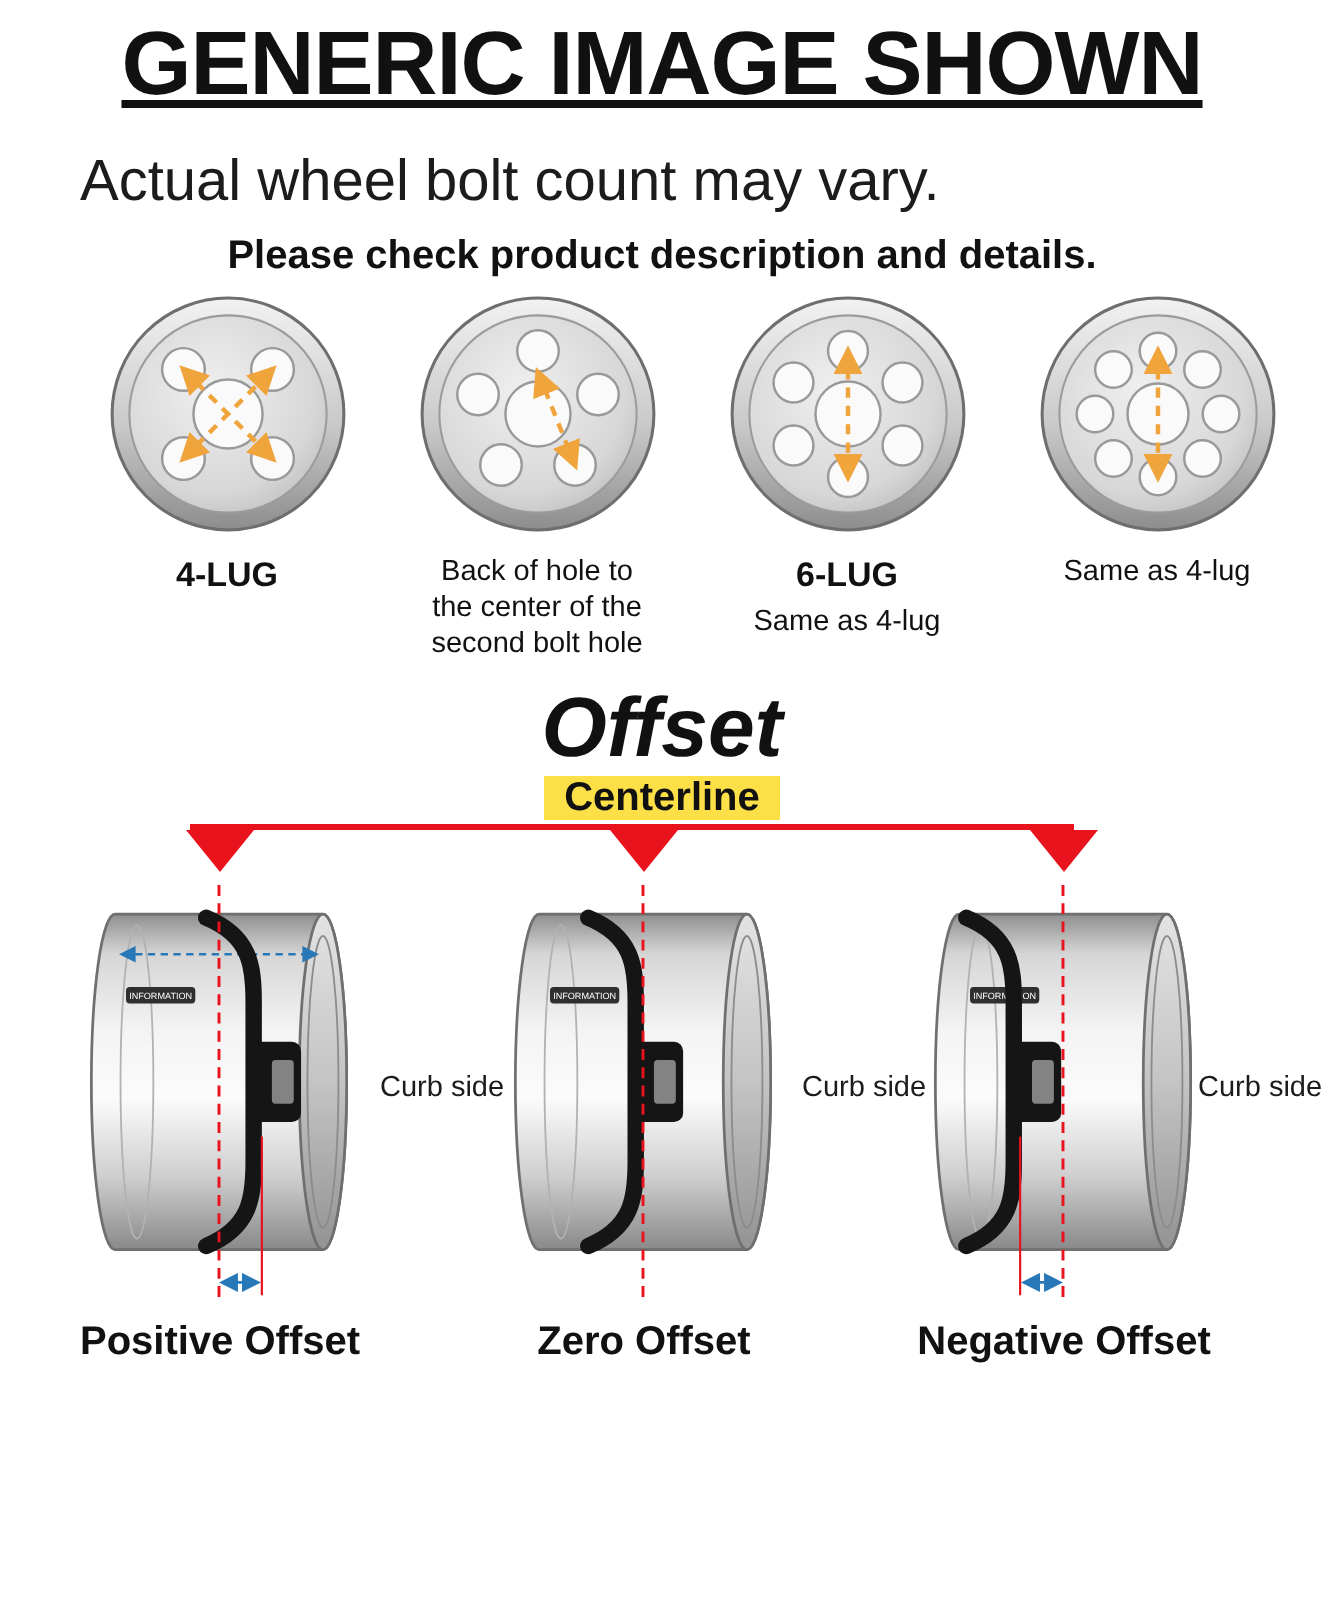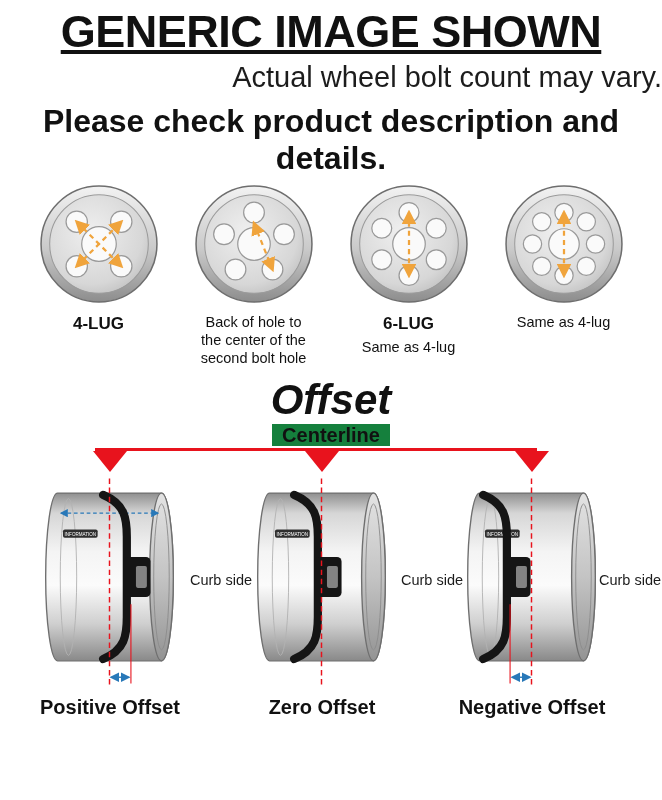--- a/index.html
+++ b/index.html
@@ -1,33 +1,33 @@
 <!DOCTYPE html>
 <html><head>
 <meta charset="utf-8">
 <style>
   * { box-sizing: border-box; margin: 0; padding: 0; }
   body { background:#fff; font-family:"Liberation Sans", sans-serif; color:#111; }
   .page { position:relative; width:662px; height:800px; margin:0 auto; background:#fff; overflow:hidden; }
 
   .title { font-size:45px; font-weight:900; text-align:center; line-height:1.08; padding-top:8px; letter-spacing:-0.5px;text-decoration:underline; }
-  .subtitle { font-size:29px; font-weight:400; text-align:right; margin-top:4px; color:#1c1c1c; }
-  .note { font-size:32px; font-weight:700; text-align:center; margin-top:9px; }
+  .subtitle { font-size:29px; font-weight:400; text-align:left; margin-top:18px; color:#1c1c1c;padding-left:40px; }
+  .note { font-size:20px; font-weight:700; text-align:center; margin-top:9px; }
 
   .bolt-heading { font-size:38px; font-weight:900; text-align:center; margin-top:10px; }
-  .bolt-row { display:flex; justify-content:center; margin-top:6px; padding:0 6px; }
+  .bolt-row { display:flex; justify-content:flex-end; margin-top:6px; padding:0 6px; }
   .bolt-col { width:155px; text-align:center; }
   .bolt-label { font-size:17px; font-weight:700; margin-top:5px; }
   .bolt-desc { font-size:14.5px; line-height:1.27; width:108px; margin:4px auto 0; }
 
   .offset-heading { font-size:42px; font-weight:900; text-align:center; margin-top:8px;font-style:italic; }
   .centerline-band { position:relative; height:52px; }
   .cl-line { position:absolute; top:24px; left:95px; width:442px; height:3px; background:#e8131d; }
   .cl-label { position:absolute; top:0; left:0; right:0; text-align:center; font-size:20px; font-weight:600; z-index:2; }
-  .cl-label span { background:#15803d; padding:0 10px;text-align:center; }
+  .cl-label span { background:#fde047; padding:0 10px;text-align:center; }
   .cl-tri { position:absolute; top:27px; width:0; height:0; border-left:17px solid transparent; border-right:17px solid transparent; border-top:21px solid #e8131d; }
   .tri-1 { left:93px; } .tri-2 { left:305px; } .tri-3 { left:515px; }
 
   .wheels-row { position:relative; height:214px;text-align:center; }
   .xsec-1 { position:absolute; left:32px; top:0; }
   .xsec-2 { position:absolute; left:244px; top:0; }
   .xsec-3 { position:absolute; left:454px; top:0; }
   .curb { position:absolute; top:96px; font-size:14.5px; color:#1c1c1c; white-space:nowrap; }
   .curb-1 { left:190px; } .curb-2 { left:401px; } .curb-3 { left:599px; }
 

